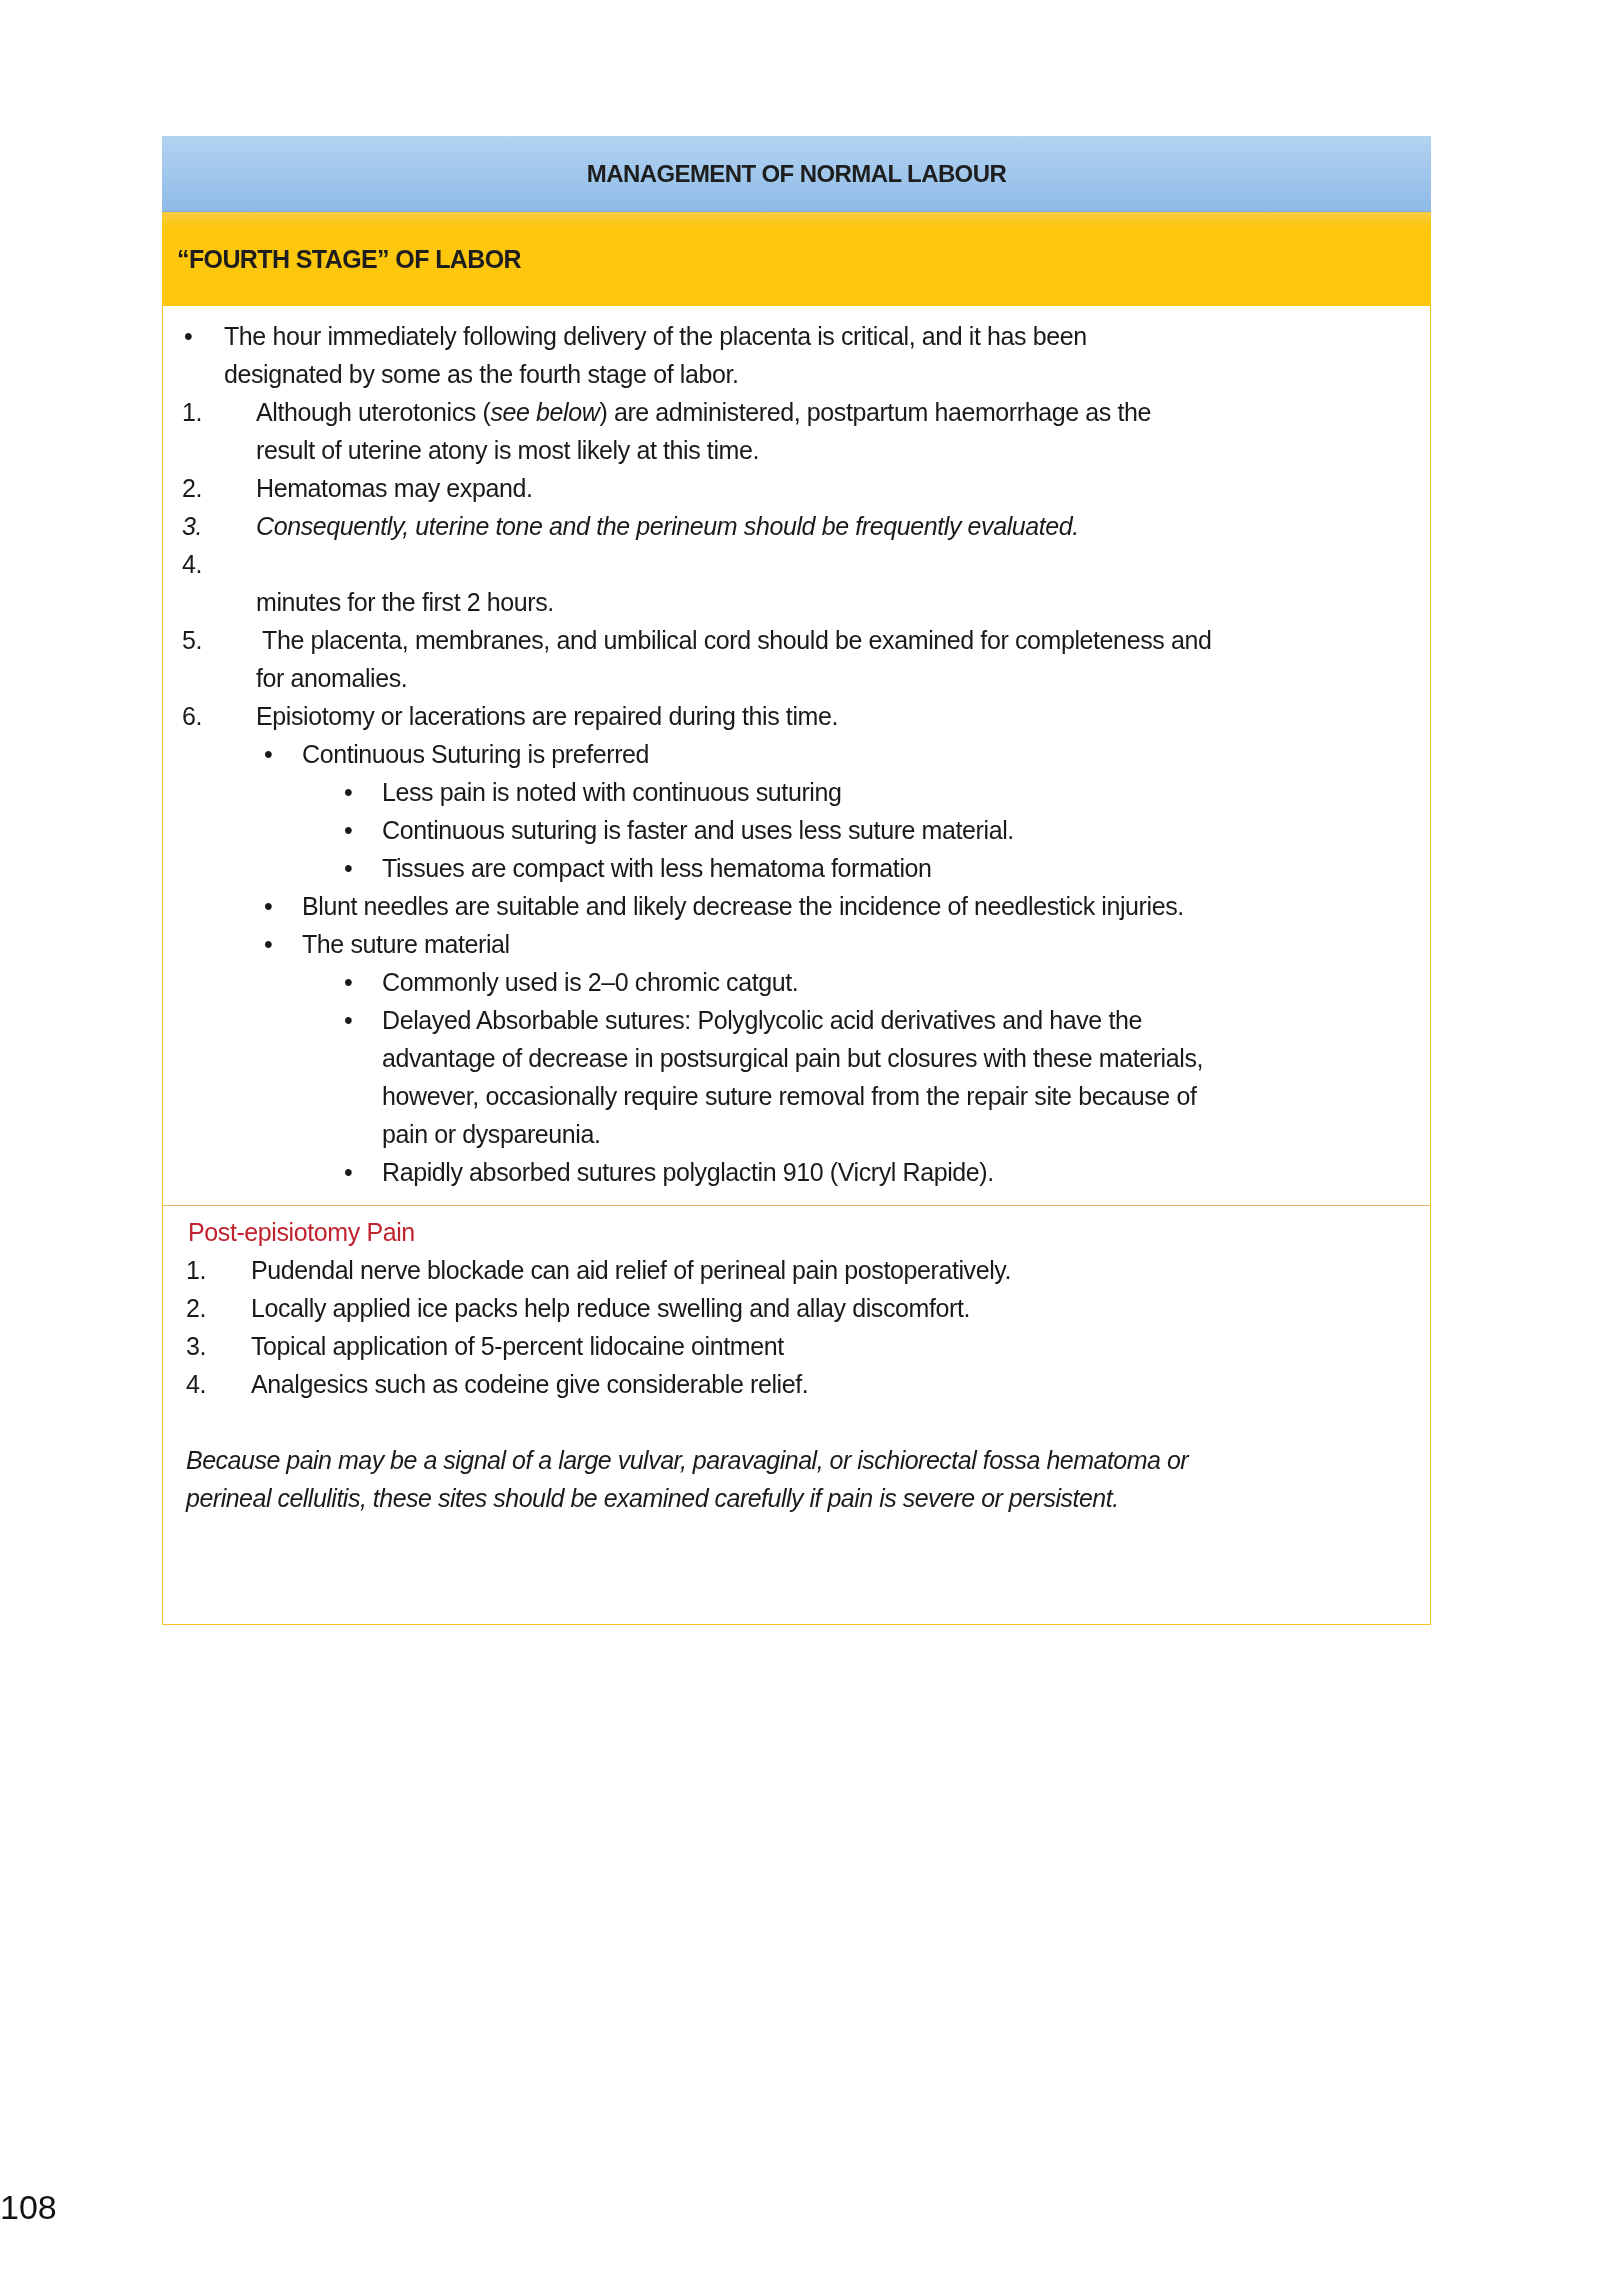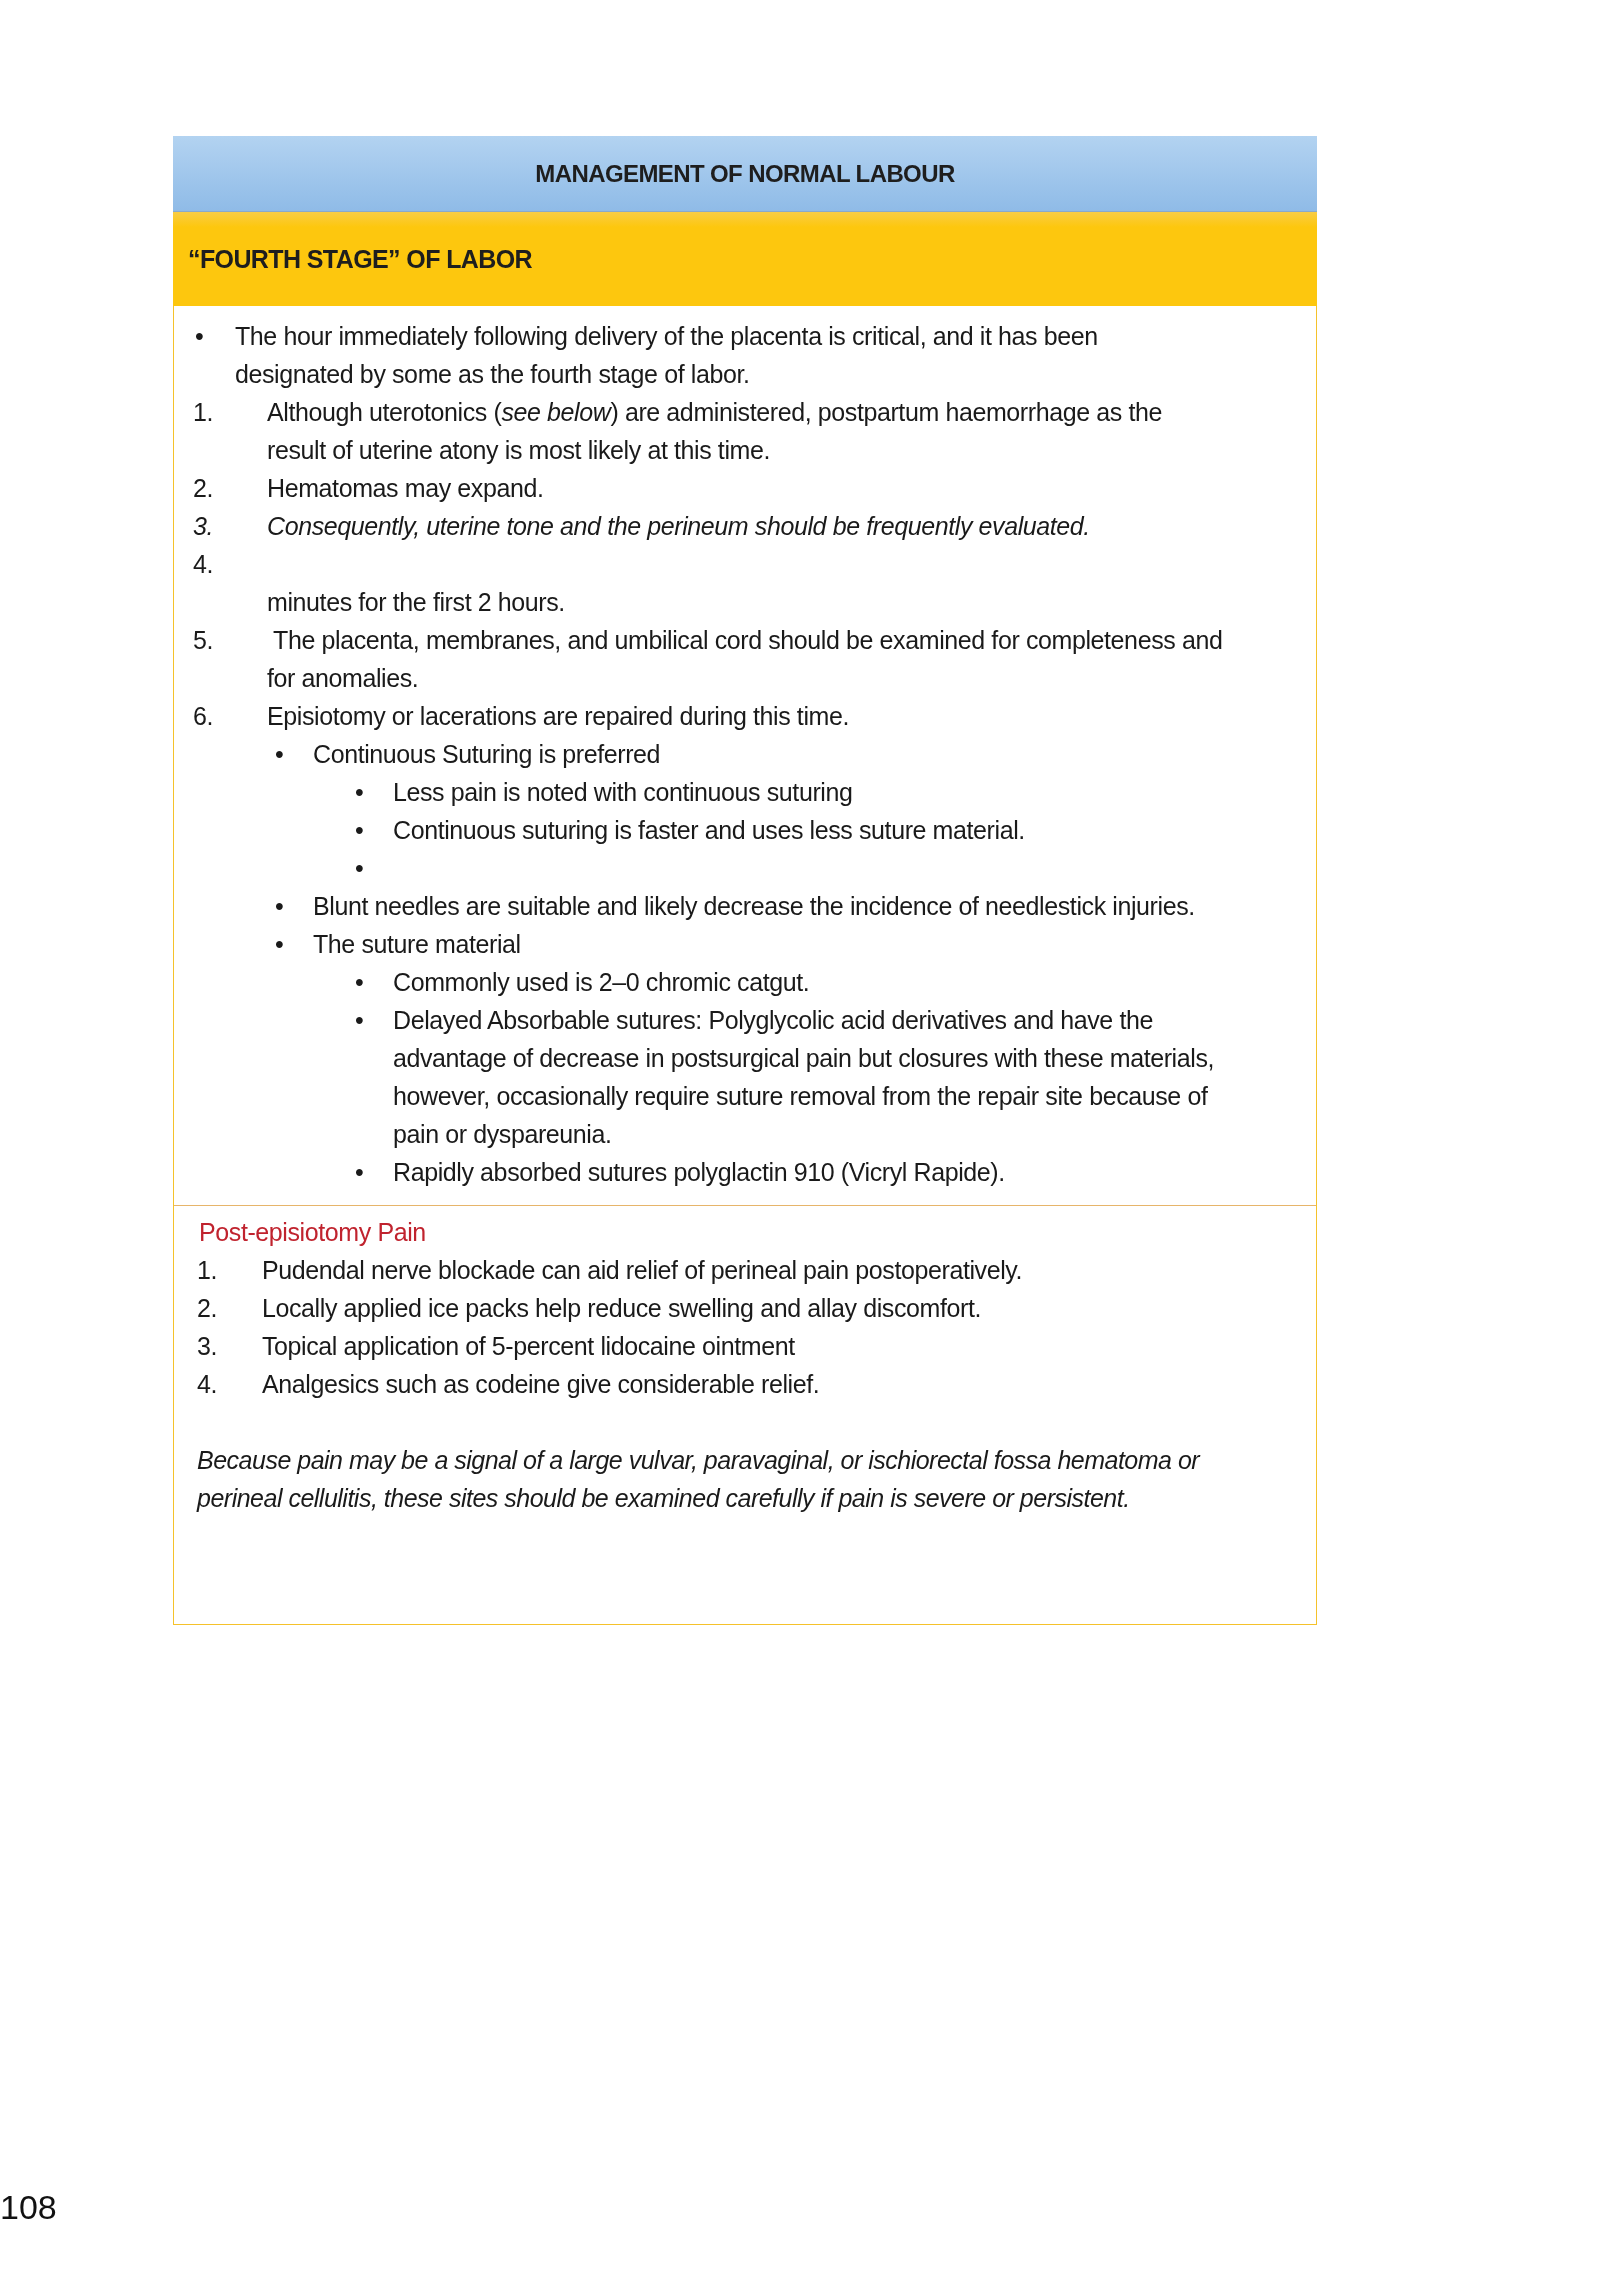--- a/index.html
+++ b/index.html
@@ -1,18 +1,18 @@
 <!DOCTYPE html>
 <html style="font-size:15px"><head>
 <meta charset="utf-8">
 <style>
   html, body { margin: 0; padding: 0; background: #ffffff; }
   body { width: 1610px; height: 2285px; position: relative; overflow: hidden;
          font-family: "Liberation Sans", sans-serif; color: #1a1a1a; }
-  .page-box { position: absolute; left: 173px; top: 136px; width: 1144px; }
+  .page-box { position: absolute; left: 162px; top: 136px; width: 1269px; }
   .title-bar { height: 75px; background: linear-gradient(#b3d3f1, #8fbbe7);
                display: flex; align-items: center; justify-content: center;
                border-bottom: 1px solid #8aa9c9; }
   .title-bar span { font-weight: bold; font-size: 24px; letter-spacing: -0.6px; color: #1e1e1e; }
   .section-bar { height: 94px; background: linear-gradient(#f9cd45 0px, #fdc70e 15px, #fdc70e);
                  display: flex; align-items: center; padding-left: 15px; box-sizing: border-box; }
   .section-bar span { font-weight: bold; font-size: 25px; letter-spacing: -0.6px; color: #1e1e1e; }
   .content { border: 1.9px solid #f5c22b; border-top: none; background: #fff; }
   .block1 { padding: 11.4px 0 13.3px 0; border-bottom: 1.4px solid #e7b56a; }
   .line { position: relative; height: 38px; font-size: 25px; line-height: 38px;
@@ -97,20 +97,21 @@
       <div class="line">
         <span class="marker" style="left:181px">•</span>
         <span class="txt" style="left:219px">Less pain is noted with continuous suturing</span>
       </div>
       <div class="line">
         <span class="marker" style="left:181px">•</span>
         <span class="txt" style="left:219px">Continuous suturing is faster and uses less suture material.</span>
       </div>
       <div class="line">
         <span class="marker" style="left:181px">•</span>
+        <span class="txt" style="left:219px">Tissues are compact with less hematoma formation</span>
       </div>
 
       <div class="line">
         <span class="marker" style="left:101px">•</span>
         <span class="txt" style="left:139px">Blunt needles are suitable and likely decrease the incidence of needlestick injuries.</span>
       </div>
 
       <div class="line">
         <span class="marker" style="left:101px">•</span>
         <span class="txt" style="left:139px">The suture material</span>

